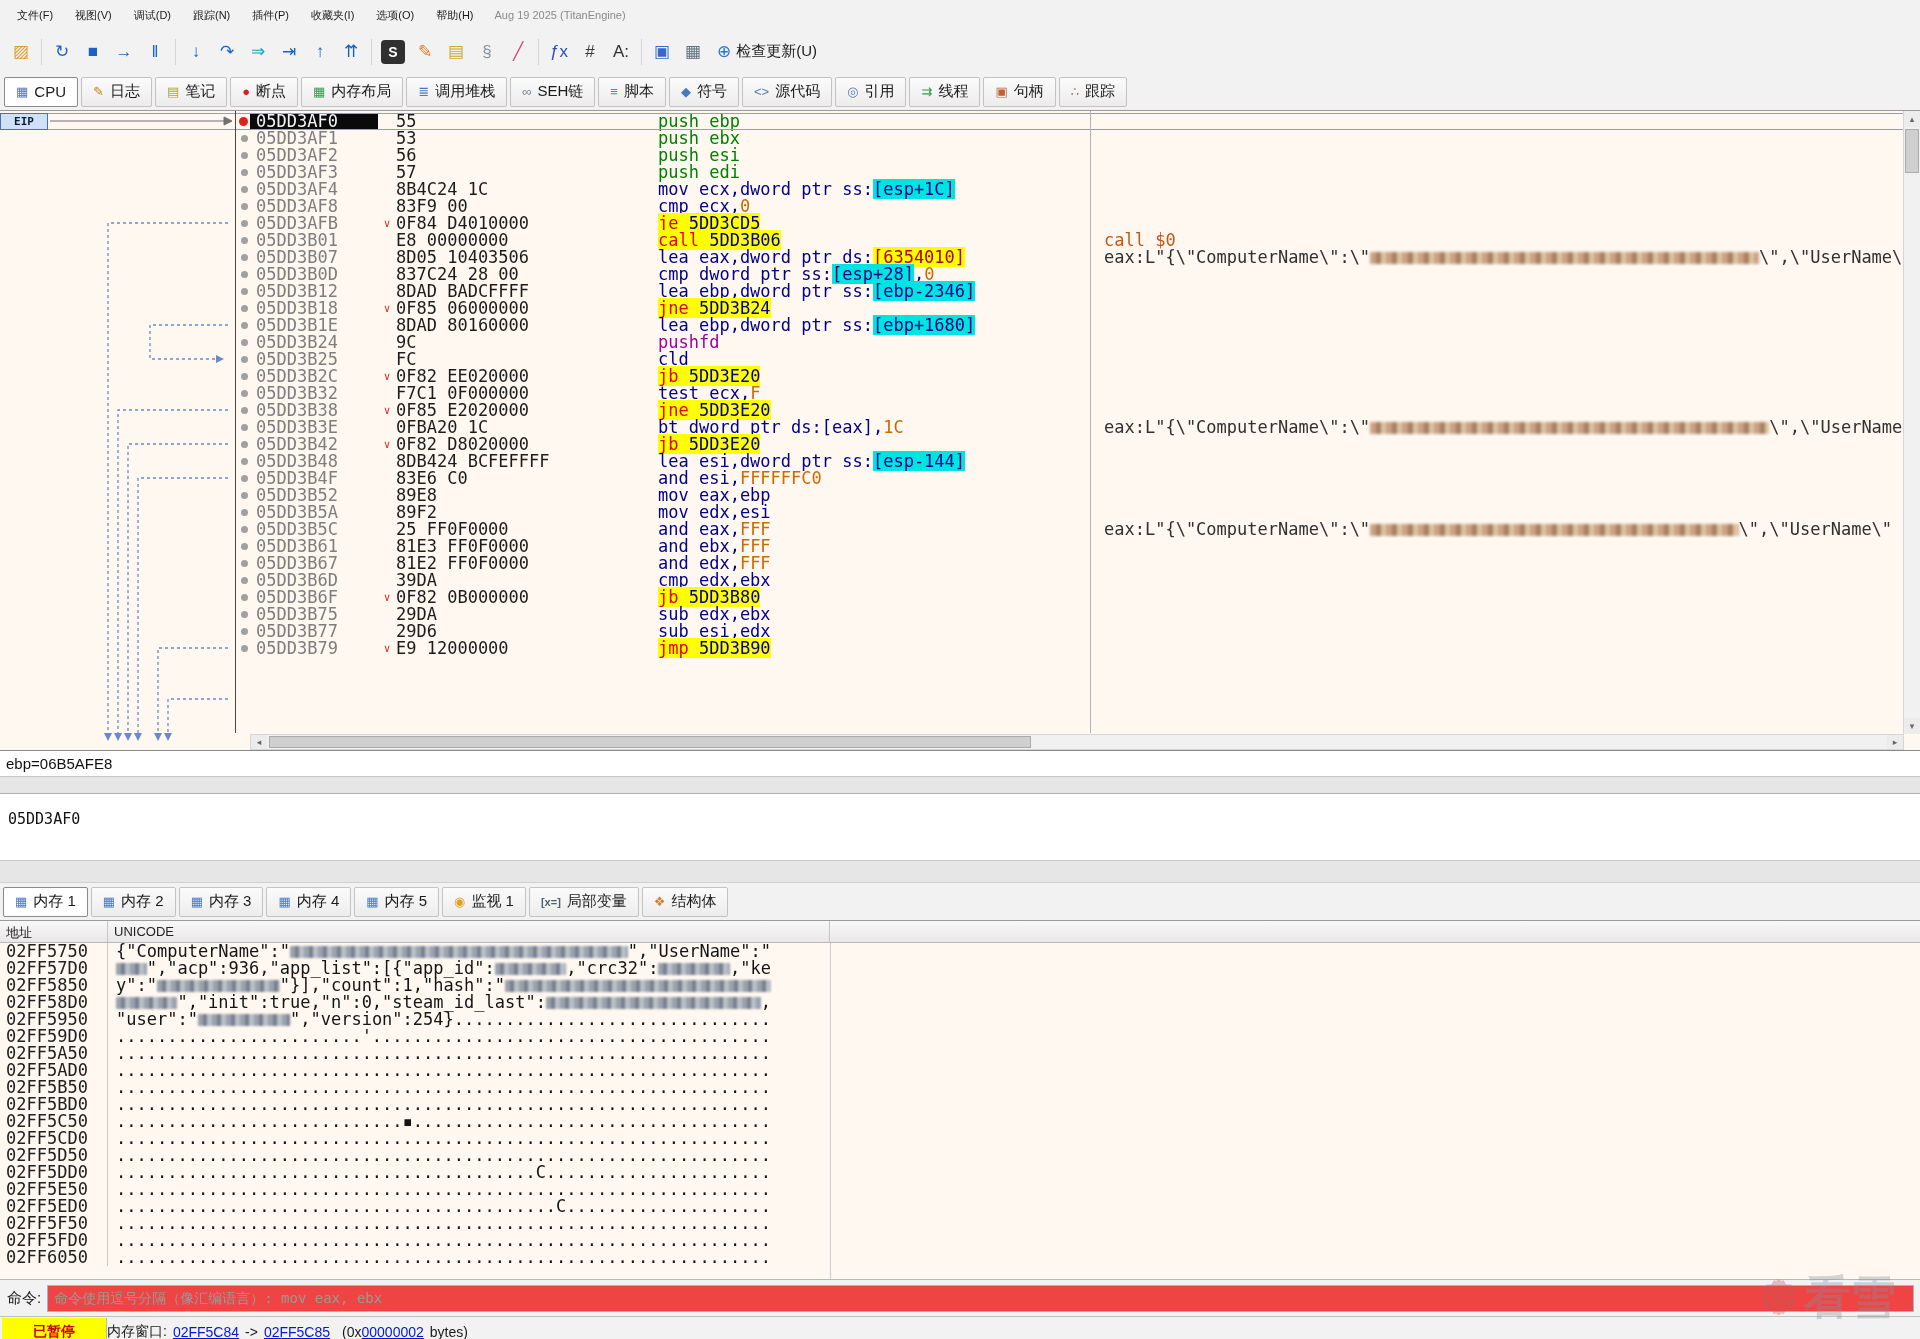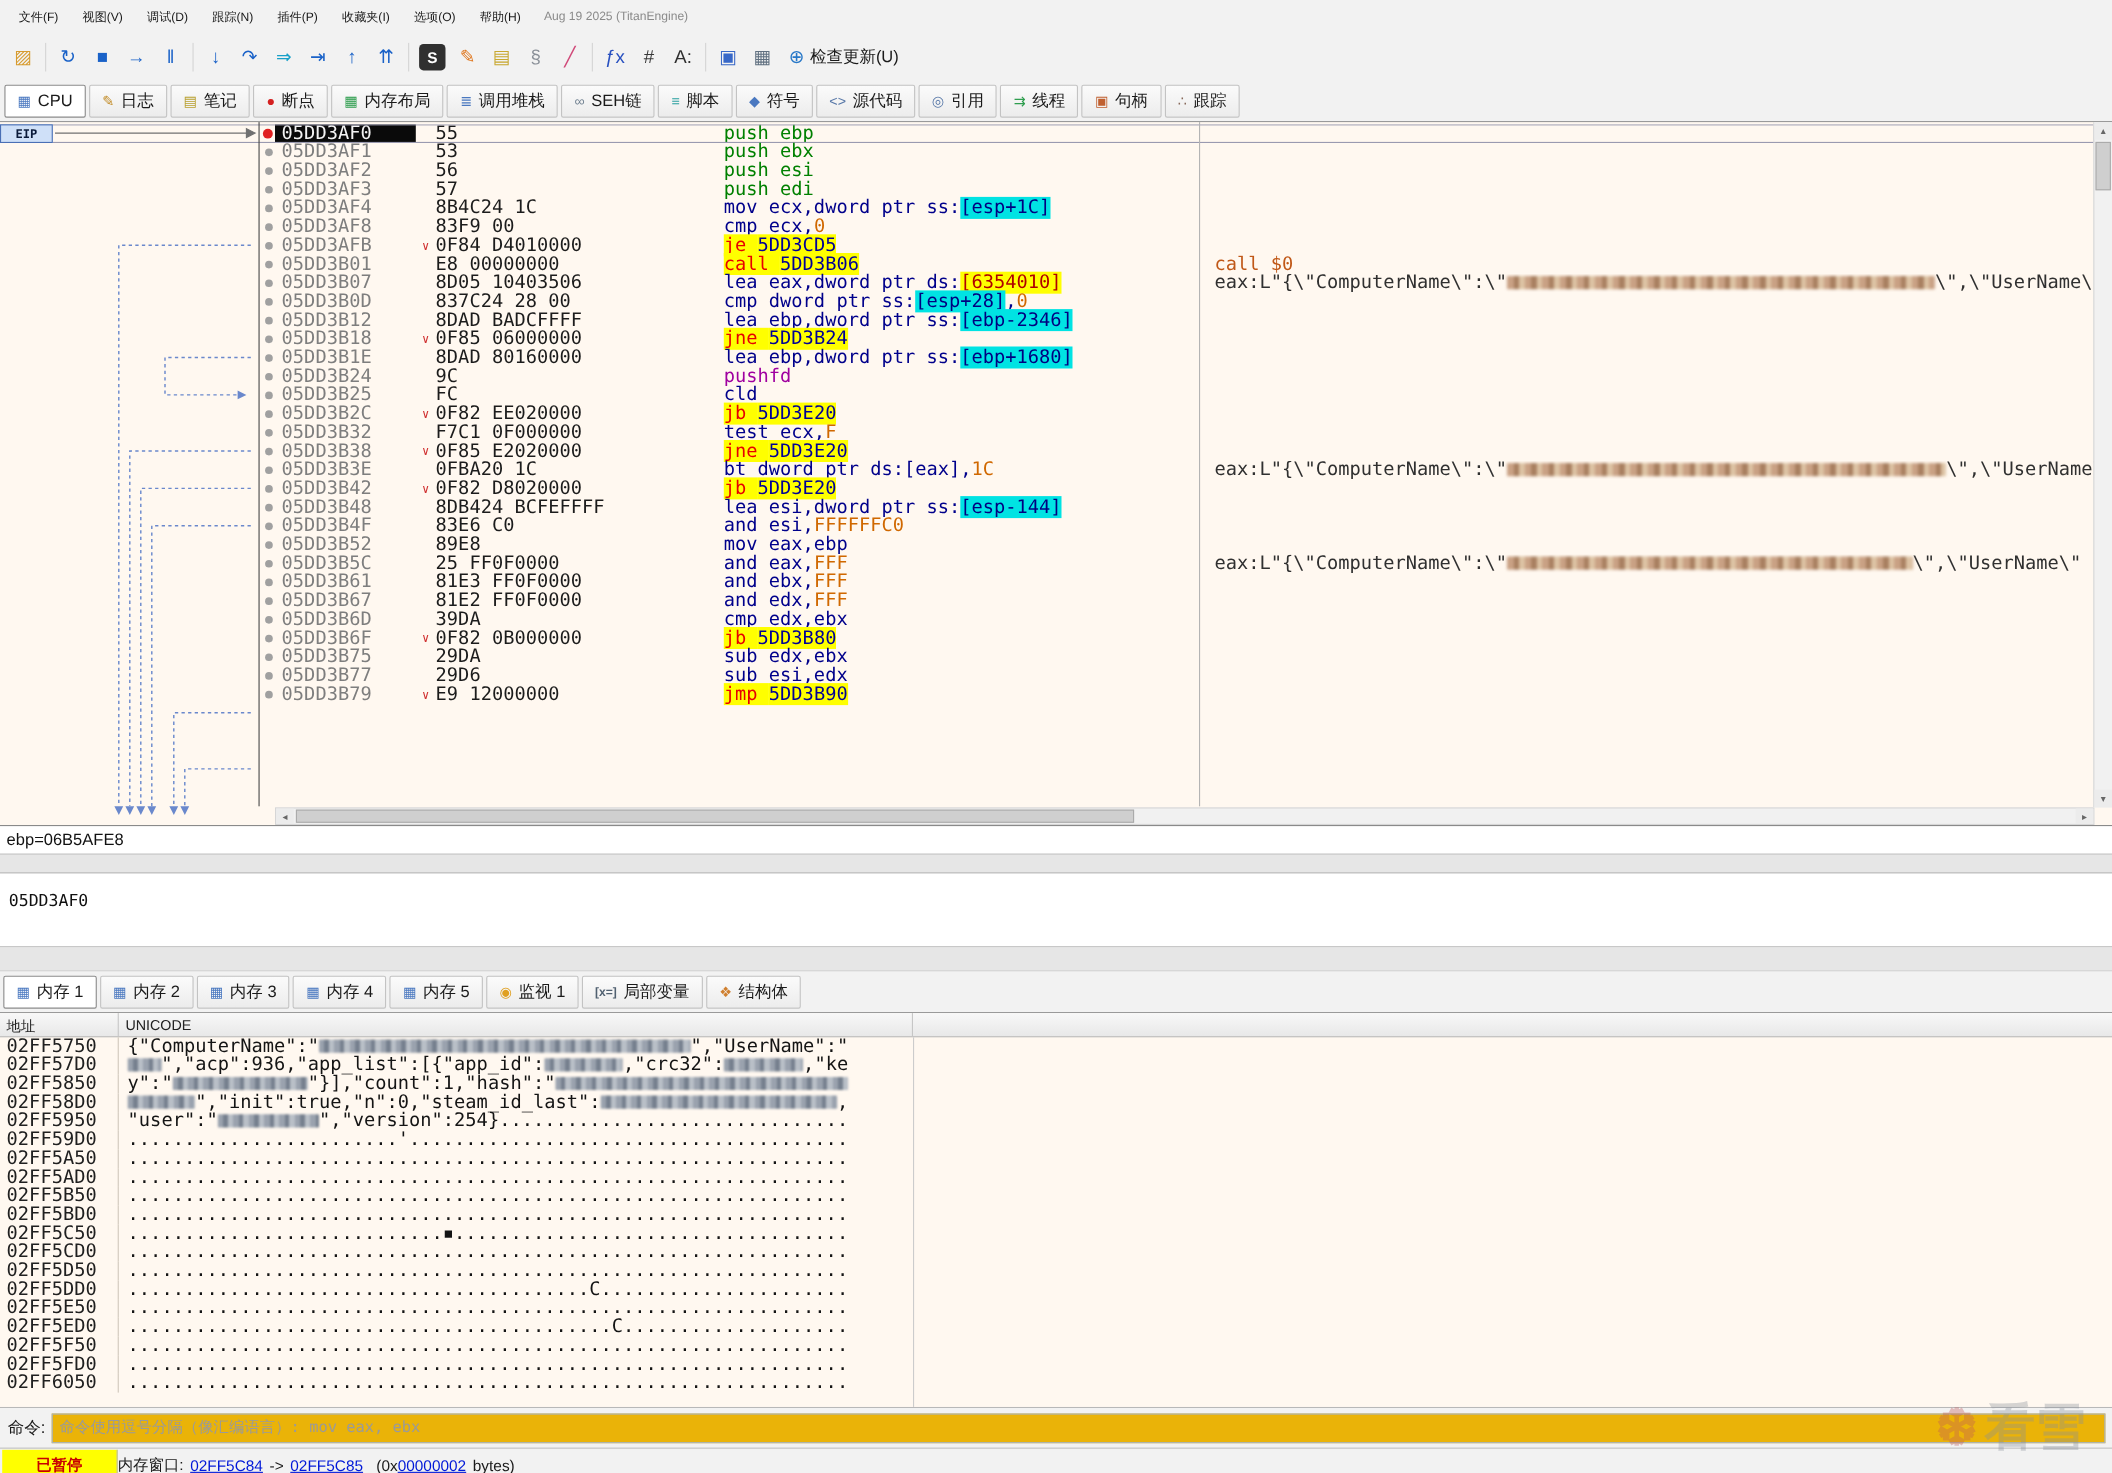--- a/index.html
+++ b/index.html
@@ -74,21 +74,21 @@
   .dh{padding:3px 0 0 6px;border-right:1px solid #c6c6c6;box-sizing:border-box}
   .dh.addrcol{width:108px}
   .dh.unicol{width:722px}
   .mrow{height:17px;display:flex;font-family:"DejaVu Sans Mono",monospace;font-size:17px;line-height:17px;white-space:pre}
   .maddr{width:108px;flex:none;color:#202020;padding-left:6px;border-right:1px solid #d0c8bc;box-sizing:border-box}
   .mtext{padding-left:8px;color:#141414}
   .dumpline{position:absolute;left:830px;top:22px;bottom:0;width:1px;background:#ccc}
   
   .cmdbar{height:37px;background:#f2f2f2;border-top:1px solid #b8b8b8;display:flex;align-items:center;padding:0 3px;gap:6px;font-size:15px;box-sizing:border-box}
   .cmdlabel{flex:none;padding-left:4px}
-  .cmdinput{flex:1;height:25px;border:1px solid #a8b4c0;background:#eab308;font-family:"DejaVu Sans Mono",monospace;font-size:14px;padding:0 6px;color:#222;margin-right:3px}
+  .cmdinput{flex:1;height:25px;border:1px solid #a8b4c0;background:#ef4444;font-family:"DejaVu Sans Mono",monospace;font-size:14px;padding:0 6px;color:#222;margin-right:3px}
   .cmdinput::placeholder{color:#9a9a9a}
   
   .statusbar{height:29px;background:#f2f2f2;border-top:1px solid #c0c0c0;display:flex;align-items:center;font-size:14px}
   .badge{width:104px;align-self:stretch;margin:1px 0 1px 2px;background:#ffff00;color:#c80000;font-weight:bold;display:flex;align-items:center;justify-content:center;border-right:1px solid #b8b8b8}
   .smem{display:flex;align-items:center;gap:6px}
   .slink{color:#0018d8;text-decoration:underline}
   .watermark{position:absolute;right:24px;bottom:10px;font-size:46px;font-weight:bold;opacity:.35;z-index:40;pointer-events:none;display:flex;gap:6px;align-items:center}
   .wm1{color:#c05858}.wm2{color:#88909a}
 </style>
 </head>
@@ -220,20 +220,21 @@
       <div class="drow"><span class="gut"><span class="dot"></span></span><span class="addr">05DD3B24</span><span class="jmark"></span><span class="bytes">9C</span><span class="instr"><span class="sg-m">pushfd</span></span><span class="comment"></span></div>
       <div class="drow"><span class="gut"><span class="dot"></span></span><span class="addr">05DD3B25</span><span class="jmark"></span><span class="bytes">FC</span><span class="instr"><span class="sg-b">cld</span></span><span class="comment"></span></div>
       <div class="drow"><span class="gut"><span class="dot"></span></span><span class="addr">05DD3B2C</span><span class="jmark">∨</span><span class="bytes">0F82 EE020000</span><span class="instr"><span class="sg-jm">jb </span><span class="sg-jt">5DD3E20</span></span><span class="comment"></span></div>
       <div class="drow"><span class="gut"><span class="dot"></span></span><span class="addr">05DD3B32</span><span class="jmark"></span><span class="bytes">F7C1 0F000000</span><span class="instr"><span class="sg-b">test ecx,</span><span class="sg-n">F</span></span><span class="comment"></span></div>
       <div class="drow"><span class="gut"><span class="dot"></span></span><span class="addr">05DD3B38</span><span class="jmark">∨</span><span class="bytes">0F85 E2020000</span><span class="instr"><span class="sg-jm">jne </span><span class="sg-jt">5DD3E20</span></span><span class="comment"></span></div>
       <div class="drow"><span class="gut"><span class="dot"></span></span><span class="addr">05DD3B3E</span><span class="jmark"></span><span class="bytes">0FBA20 1C</span><span class="instr"><span class="sg-b">bt dword ptr ds:[eax],</span><span class="sg-n">1C</span></span><span class="comment"><span class="sg-c2">eax:L"{\"ComputerName\":\"</span><span class="blurseg censor" style="width: 39ch;"></span><span class="sg-c2">\",\"UserName\"</span></span></div>
       <div class="drow"><span class="gut"><span class="dot"></span></span><span class="addr">05DD3B42</span><span class="jmark">∨</span><span class="bytes">0F82 D8020000</span><span class="instr"><span class="sg-jm">jb </span><span class="sg-jt">5DD3E20</span></span><span class="comment"></span></div>
       <div class="drow"><span class="gut"><span class="dot"></span></span><span class="addr">05DD3B48</span><span class="jmark"></span><span class="bytes">8DB424 BCFEFFFF</span><span class="instr"><span class="sg-b">lea esi,dword ptr ss:</span><span class="sg-mc">[esp-144]</span></span><span class="comment"></span></div>
       <div class="drow"><span class="gut"><span class="dot"></span></span><span class="addr">05DD3B4F</span><span class="jmark"></span><span class="bytes">83E6 C0</span><span class="instr"><span class="sg-b">and esi,</span><span class="sg-n">FFFFFFC0</span></span><span class="comment"></span></div>
       <div class="drow"><span class="gut"><span class="dot"></span></span><span class="addr">05DD3B52</span><span class="jmark"></span><span class="bytes">89E8</span><span class="instr"><span class="sg-b">mov eax,ebp</span></span><span class="comment"></span></div>
+      <div class="drow"><span class="gut"><span class="dot"></span></span><span class="addr">05DD3B5A</span><span class="jmark"></span><span class="bytes">89F2</span><span class="instr"><span class="sg-b">mov edx,esi</span></span><span class="comment"></span></div>
       <div class="drow"><span class="gut"><span class="dot"></span></span><span class="addr">05DD3B5C</span><span class="jmark"></span><span class="bytes">25 FF0F0000</span><span class="instr"><span class="sg-b">and eax,</span><span class="sg-n">FFF</span></span><span class="comment"><span class="sg-c2">eax:L"{\"ComputerName\":\"</span><span class="blurseg censor" style="width: 36ch;"></span><span class="sg-c2">\",\"UserName\"</span></span></div>
       <div class="drow"><span class="gut"><span class="dot"></span></span><span class="addr">05DD3B61</span><span class="jmark"></span><span class="bytes">81E3 FF0F0000</span><span class="instr"><span class="sg-b">and ebx,</span><span class="sg-n">FFF</span></span><span class="comment"></span></div>
       <div class="drow"><span class="gut"><span class="dot"></span></span><span class="addr">05DD3B67</span><span class="jmark"></span><span class="bytes">81E2 FF0F0000</span><span class="instr"><span class="sg-b">and edx,</span><span class="sg-n">FFF</span></span><span class="comment"></span></div>
       <div class="drow"><span class="gut"><span class="dot"></span></span><span class="addr">05DD3B6D</span><span class="jmark"></span><span class="bytes">39DA</span><span class="instr"><span class="sg-b">cmp edx,ebx</span></span><span class="comment"></span></div>
       <div class="drow"><span class="gut"><span class="dot"></span></span><span class="addr">05DD3B6F</span><span class="jmark">∨</span><span class="bytes">0F82 0B000000</span><span class="instr"><span class="sg-jm">jb </span><span class="sg-jt">5DD3B80</span></span><span class="comment"></span></div>
       <div class="drow"><span class="gut"><span class="dot"></span></span><span class="addr">05DD3B75</span><span class="jmark"></span><span class="bytes">29DA</span><span class="instr"><span class="sg-b">sub edx,ebx</span></span><span class="comment"></span></div>
       <div class="drow"><span class="gut"><span class="dot"></span></span><span class="addr">05DD3B77</span><span class="jmark"></span><span class="bytes">29D6</span><span class="instr"><span class="sg-b">sub esi,edx</span></span><span class="comment"></span></div>
       <div class="drow"><span class="gut"><span class="dot"></span></span><span class="addr">05DD3B79</span><span class="jmark">∨</span><span class="bytes">E9 12000000</span><span class="instr"><span class="sg-jm">jmp </span><span class="sg-jt">5DD3B90</span></span><span class="comment"></span></div>
     </div>
   <div class="gutline"></div>

